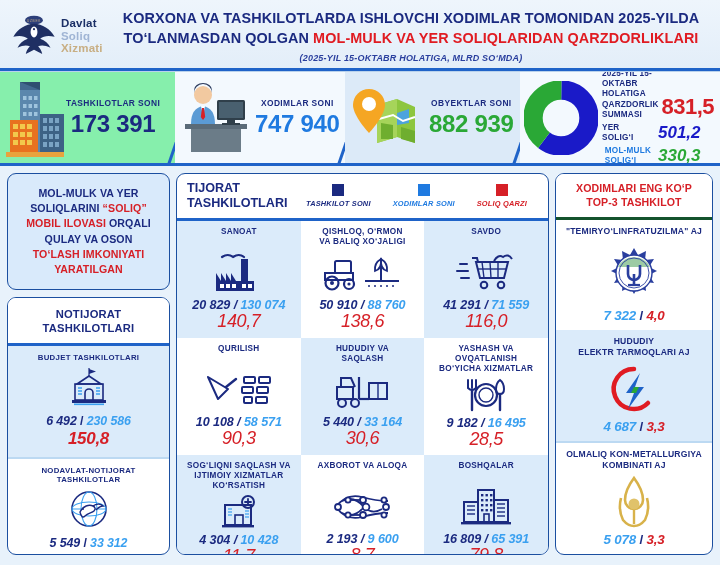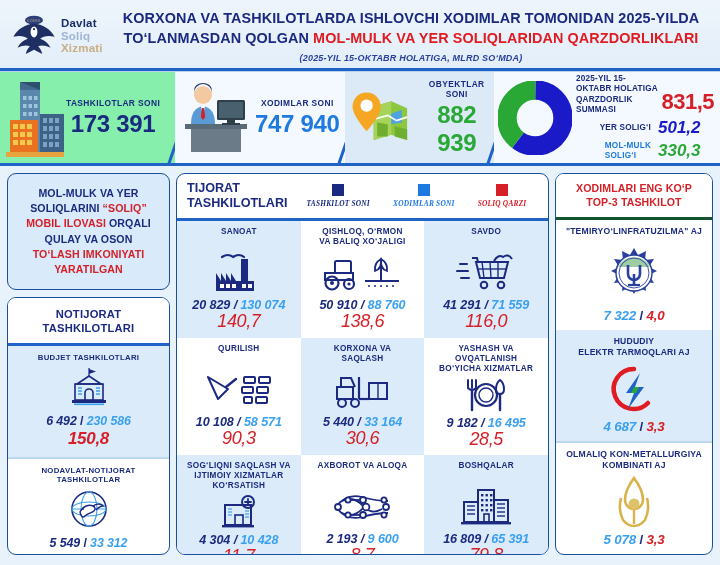--- a/index.html
+++ b/index.html
@@ -45,21 +45,21 @@
     height: 94px; position: relative; display:flex;
     background:#e9f3fc;
     border-bottom: 3px solid #1f63c8;
   }
   .stat {
     position:relative; display:flex; align-items:center;
     overflow:hidden;
   }
   .stat.s1 { width:175px; background:#86efac; }
   .stat.s2 { width:170px; background:#f3f9fe; }
-  .stat.s3 { width:149px; background:#dceaf8; }
+  .stat.s3 { width:175px; background:#dceaf8; }
   .stat.s4 { flex:1; background:#f3f9fe; }
   .slash {
     position:absolute; top:-10px; width:3px; height:130px;
     background:#1f63c8; transform: rotate(19deg); z-index:5;
   }
   .stat-txt { text-align:center; }
   .stat-label {
     font-size:8.4px; font-weight:bold; color:#1b2a80; letter-spacing:.4px;
     margin-bottom:2px;
   }
@@ -135,21 +135,21 @@
   }
 
   
   .mid-card { height:100%; display:flex; flex-direction:column; }
   .mid-head {
     display:flex; align-items:center; padding:7px 10px 6px;
     border-bottom:3px solid #1f63c8;
   }
   .mid-title { font-size:12.6px; font-weight:bold; color:#1b2a80; line-height:1.22; width:108px;}
   .legend { flex:1; display:flex; justify-content:space-around; align-items:flex-end; padding-bottom:1px;}
-  .lg { text-align:right;font-family:Liberation Serif, serif; }
+  .lg { text-align:right; }
   .lg-sw { width:12px; height:12px; margin:0 auto 3px; }
   .lg-t { font-size:7.4px; font-weight:bold; font-style:italic; letter-spacing:.2px;}
 
   .grid { flex:1; display:grid; grid-template-columns:1fr 1fr 1fr; grid-template-rows:1fr 1fr 1fr; }
   .g-cell { text-align:center; padding:6px 4px 5px; display:flex; flex-direction:column; align-items:center; justify-content:flex-start;}
   .g-cell.shade { background:#dbebfa; }
   .g-cell.white { background:#fff; }
   .g-label {
     font-size:8.2px; font-weight:bold; color:#1b2a80; letter-spacing:.3px;
     line-height:1.26; min-height:22px;
@@ -513,21 +513,21 @@
                   <rect x="52" y="28" width="11" height="6" rx="1"></rect>
               </g>
             </svg>
           </div>
           <div class="g-nums"><span>10 108</span> / <span class="b">58 571</span></div>
           <div class="g-big">90,3</div>
         </div>
 
         <div class="g-cell shade">
           <div class="g-label">
-            <div>KORXONA VA</div>
+            <div>HUDUDIY VA</div>
             <div>SAQLASH</div>
           </div>
           <div class="g-icon">
             <svg width="66" height="42" viewBox="0 0 66 42">
               <path d="M8 30 v-12 h16 v12 z" fill="none" stroke="#1b2a80" stroke-width="2"></path>
               <path d="M12 18 v-9 h10 l4 9" fill="none" stroke="#1b2a80" stroke-width="2"></path>
               <line x1="30" y1="8" x2="30" y2="30" stroke="#1b2a80" stroke-width="2.2"></line>
               <line x1="30" y1="30" x2="40" y2="30" stroke="#1b2a80" stroke-width="2.2"></line>
               <rect x="40" y="14" width="18" height="16" fill="none" stroke="#1b2a80" stroke-width="2"></rect>
               <line x1="49" y1="14" x2="49" y2="30" stroke="#1b2a80" stroke-width="1.4"></line>

